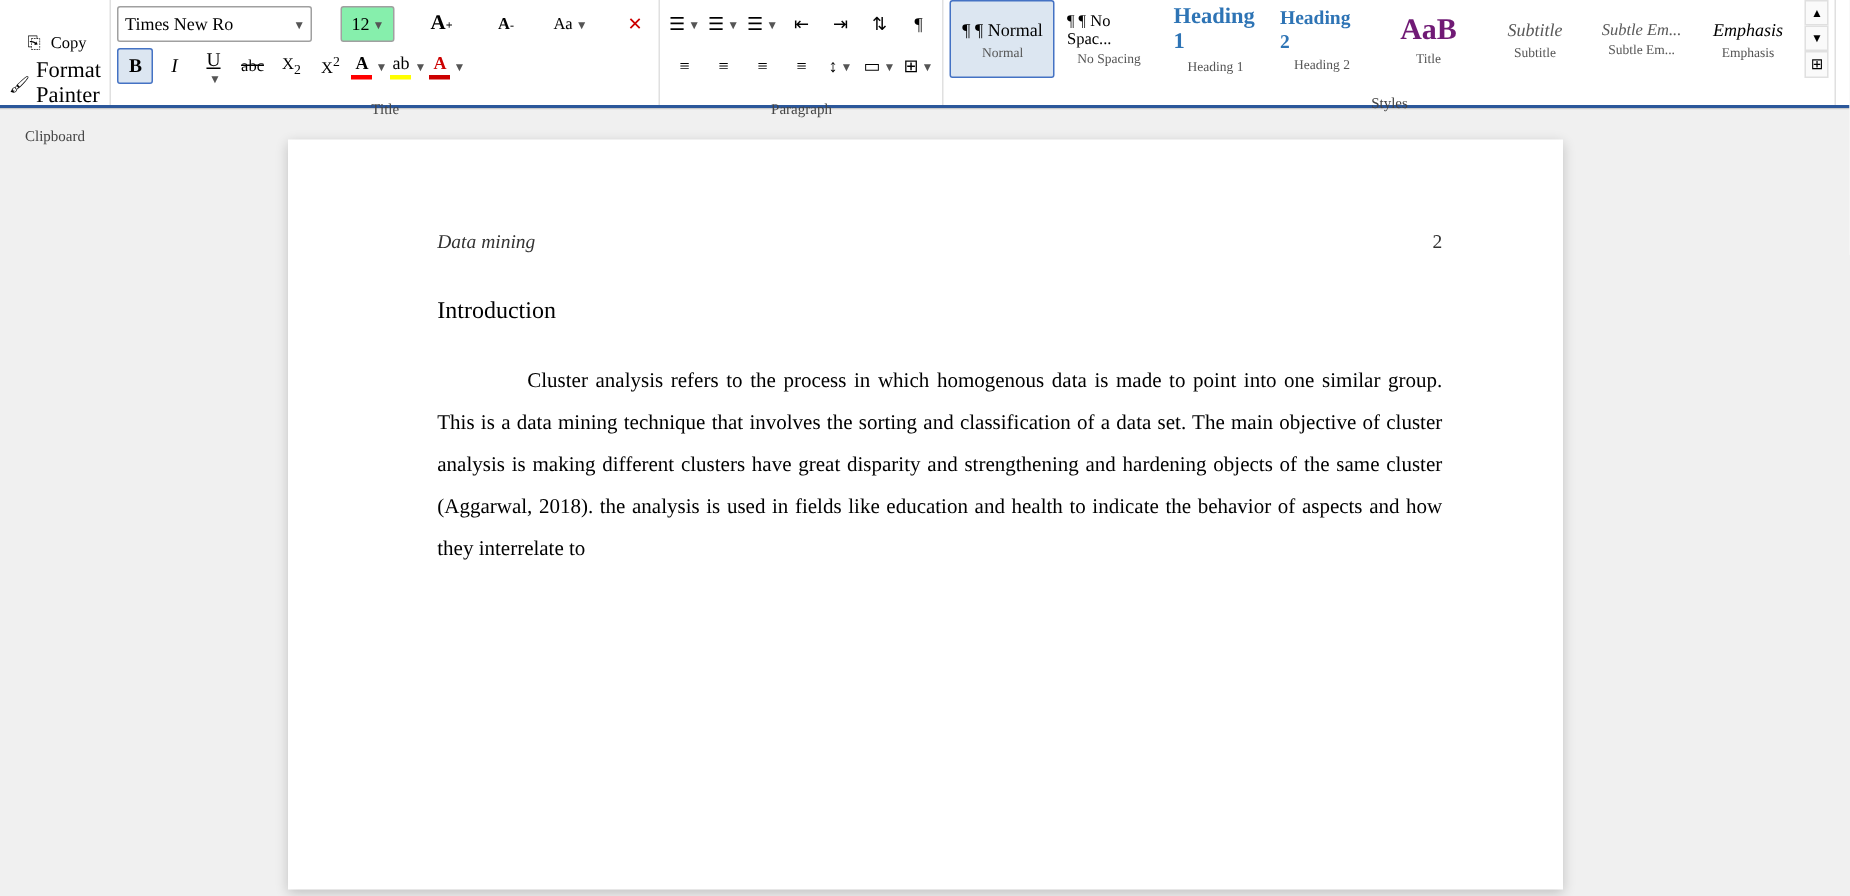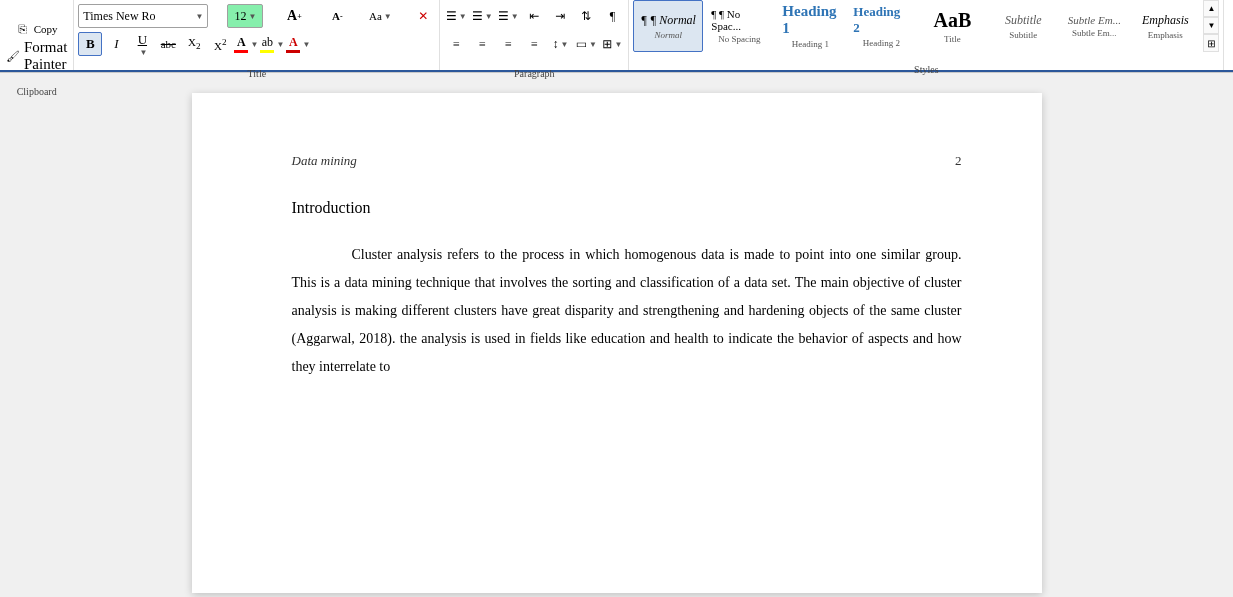--- a/index.html
+++ b/index.html
@@ -106,21 +106,21 @@
       justify-content: center;
       padding: 2px 6px;
       border: 1px solid transparent;
       border-radius: 2px;
       cursor: pointer;
       min-width: 70px;
       height: 52px;
       background: transparent;
       font-size: 11px;
     }
-    .style-btn.active { background: #dce6f1; border-color: #4472c4; font-style: italic; }
+    .style-btn.active { background: #dce6f1; border-color: #4472c4; }
 
     .style-btn-label {
       font-size: 9px;
       color: #555;
       margin-top: 2px;
     }
 
     
     .scroll-btn {
       display: flex;
@@ -216,21 +216,21 @@
       height: 3px;
       width: 14px;
       background: #ffff00;
     }
 
     .chevron { font-size: 8px; }
 
     .abc-preview {
       font-size: 20px;
       font-weight: bold;
-      color: #000000;
+      color: #701a75;
       font-family: 'Times New Roman', serif;
     }
 
     .ribbon-section-wrapper {
       display: flex;
       flex-direction: column;
       align-items: center;
       height: 100%;
       justify-content: space-between;
       padding-bottom: 12px;

